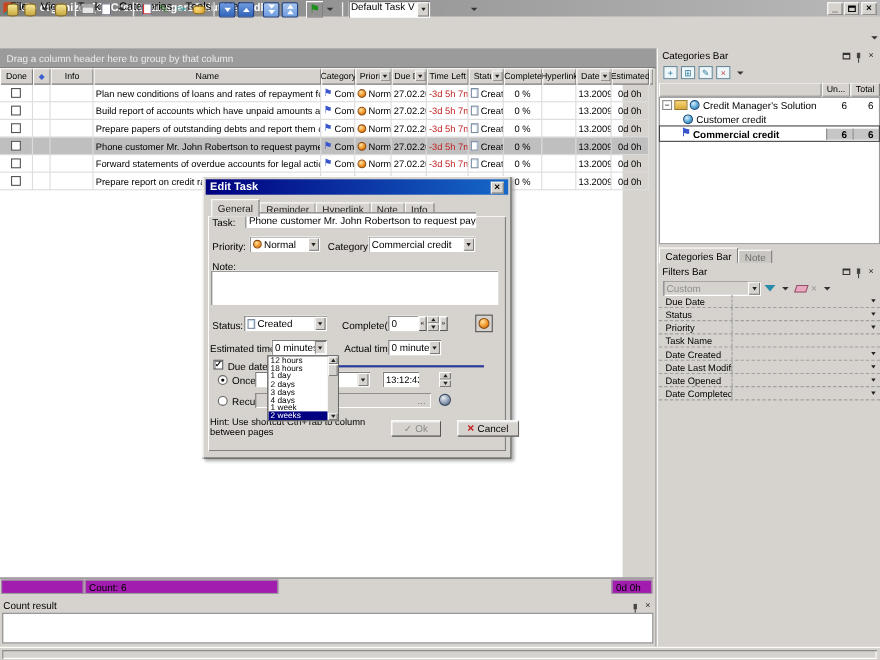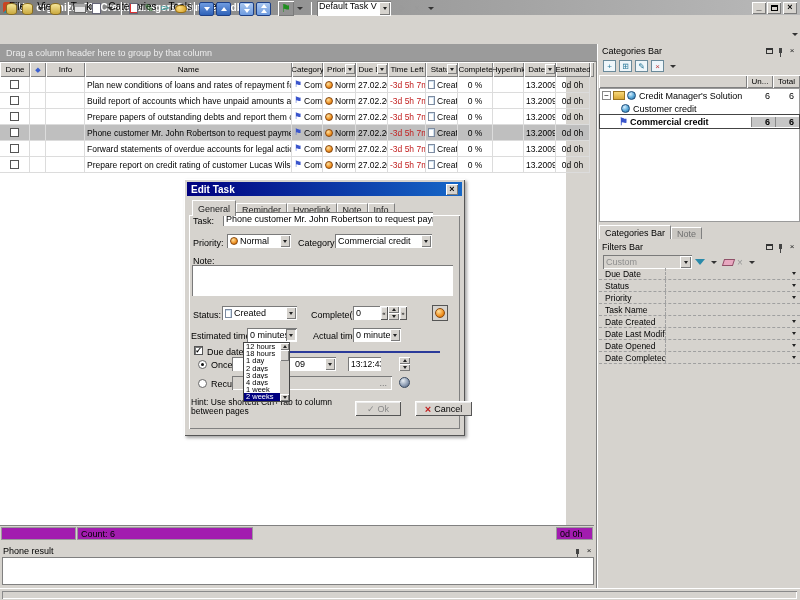--- a/index.html
+++ b/index.html
@@ -91,39 +91,39 @@
   #filter-rows{left:1px;top:224px;width:201px}
   .frow{height:12px;display:flex;align-items:center;border-bottom:1px dashed #a0a0a0;font-size:8.5px}
   .frow .flabel{width:66px;padding-left:6px;overflow:hidden;white-space:nowrap;flex:none}
   .frow .fval{flex:1;height:100%;border-left:1px dashed #a0a0a0;display:flex;align-items:center;justify-content:flex-end;padding-right:4px}
 
   
   #bottom-bar{left:0;top:588px;width:800px;height:12px;background:#d6d3ce;border-top:1px solid #fff}
   #bottom-inner{position:absolute;left:2px;top:2px;width:795px;height:8px;box-shadow:inset 1px 1px 0 #8a8a8a, inset -1px -1px 0 #fff}
 
   
-  #dialog{left:184px;top:179px;width:281px;height:257px;background:#d6d3ce;box-shadow:inset 1px 1px 0 #fff, inset -1px -1px 0 #555, 2px 2px 3px rgba(0,0,0,.35);z-index:40}
+  #dialog{left:184px;top:160px;width:281px;height:257px;background:#d6d3ce;box-shadow:inset 1px 1px 0 #fff, inset -1px -1px 0 #555, 2px 2px 3px rgba(0,0,0,.35);z-index:40}
   #dlg-title{left:3px;top:3px;width:275px;height:14px;background:linear-gradient(90deg,#00007f,#1668c8);color:#fff;font-weight:bold;font-size:10px;display:flex;align-items:center;padding:0 4px}
   #dlg-close{width:12px;height:11px;margin-left:auto}
   #dlg-tabs{left:8px;top:21px;height:16px;display:flex;align-items:flex-end;font-size:9px}
   .dtab{padding:1px 5px;background:#d6d3ce;border:1px solid #808080;border-bottom:none;border-top-color:#fff;border-left-color:#fff;height:13px;display:flex;align-items:center;color:#222}
   .dtab.active{height:16px;position:relative;z-index:2;font-weight:normal}
   #dlg-page{left:5px;top:36px;width:271px;height:214px;box-shadow:inset 1px 1px 0 #fff, inset -1px -1px 0 #808080}
   .lbl{position:absolute;font-size:9px;white-space:nowrap}
   .field{position:absolute;background:#fff;box-shadow:inset 1px 1px 0 #7a7a7a, inset -1px -1px 0 #fff;font-size:9px;display:flex;align-items:center;padding-left:3px;white-space:nowrap;overflow:hidden}
   .field input{border:none;outline:none;width:100%;font-size:9px;font-family:"Liberation Sans",sans-serif;background:transparent}
   .cmb-btn{position:absolute;right:1px;top:1px;bottom:1px;width:10px;background:#d6d3ce;box-shadow:inset 1px 1px 0 #fff, inset -1px -1px 0 #7a7a7a;display:flex;align-items:center;justify-content:center}
   .cmb-btn.pressed{box-shadow:inset 1px 1px 0 #7a7a7a, inset -1px -1px 0 #fff}
   .spin{position:absolute;width:11px;display:flex;flex-direction:column}
   .spin span{flex:1;background:#d6d3ce;box-shadow:inset 1px 1px 0 #fff, inset -1px -1px 0 #7a7a7a;display:flex;align-items:center;justify-content:center}
   .chk{position:absolute;width:9px;height:9px;background:#fff;box-shadow:inset 1px 1px 0 #7a7a7a;border:1px solid #555;font-size:8px;line-height:8px;text-align:center;font-weight:bold}
   .radio{position:absolute;width:9px;height:9px;border-radius:50%;background:#fff;border:1px solid #666}
   .radio.on::after{content:"";position:absolute;left:2px;top:2px;width:3px;height:3px;border-radius:50%;background:#111}
   .btn{position:absolute;background:#d6d3ce;box-shadow:inset 1px 1px 0 #fff, inset -1px -1px 0 #555, inset 2px 2px 0 #eee;font-size:9px;display:flex;align-items:center;justify-content:center;gap:3px}
-  #dd-list{position:absolute;left:59px;top:163px;width:47px;height:60px;background:#fff;border:1px solid #444;z-index:60;display:flex}
+  #dd-list{position:absolute;left:59px;top:163px;width:65px;height:60px;background:#fff;border:1px solid #444;z-index:60;display:flex}
   #dd-items{flex:1;overflow:hidden}
   .dd-item{height:7.2px;font-size:7.5px;line-height:7.2px;padding-left:2px;white-space:nowrap;overflow:hidden}
   .dd-sel{background:#000080;color:#fff}
   #dd-scroll{width:9px;background:#cfccc7;display:flex;flex-direction:column}
   .sb-btn{height:7px;background:#d6d3ce;box-shadow:inset 1px 1px 0 #fff, inset -1px -1px 0 #7a7a7a;display:flex;align-items:center;justify-content:center}
   #sb-thumb{height:11px;background:#d6d3ce;box-shadow:inset 1px 1px 0 #fff, inset -1px -1px 0 #7a7a7a}
   #due-rule{position:absolute;left:64px;top:172px;width:192px;height:2px;background:#2a3a9a}
   .ball-btn{position:absolute;width:16px;height:16px;border:1px solid #555;display:flex;align-items:center;justify-content:center;background:#d6d3ce}
   .sphere{position:absolute;width:11px;height:11px;border-radius:50%;background:radial-gradient(circle at 35% 30%,#e8eef4,#8898b0 60%,#4a5870);border:1px solid #3a4a60}
 </style>
@@ -428,21 +428,21 @@
 </div>
   </div>
 
   <div id="grid-footer" class="abs">
     <span class="foot-box" style="left:1px;width:75px"></span>
     <span class="foot-box" style="left:77px;width:176px">Count: 6</span>
     <span class="foot-box" style="left:556px;width:37px">0d 0h</span>
   </div>
 
   <div id="search-header" class="abs">
-    <span>Phone result</span>
+    <span>Count result</span>
     <span style="margin-left:auto;display:flex;align-items:center">
       <span class="pin-ic"></span>
       <span class="panel-btn">×</span>
     </span>
   </div>
   <div id="search-content" class="abs"></div>
 </div>
 
 <div id="right-panel" class="abs">
   <div class="side-header" style="top:0">

